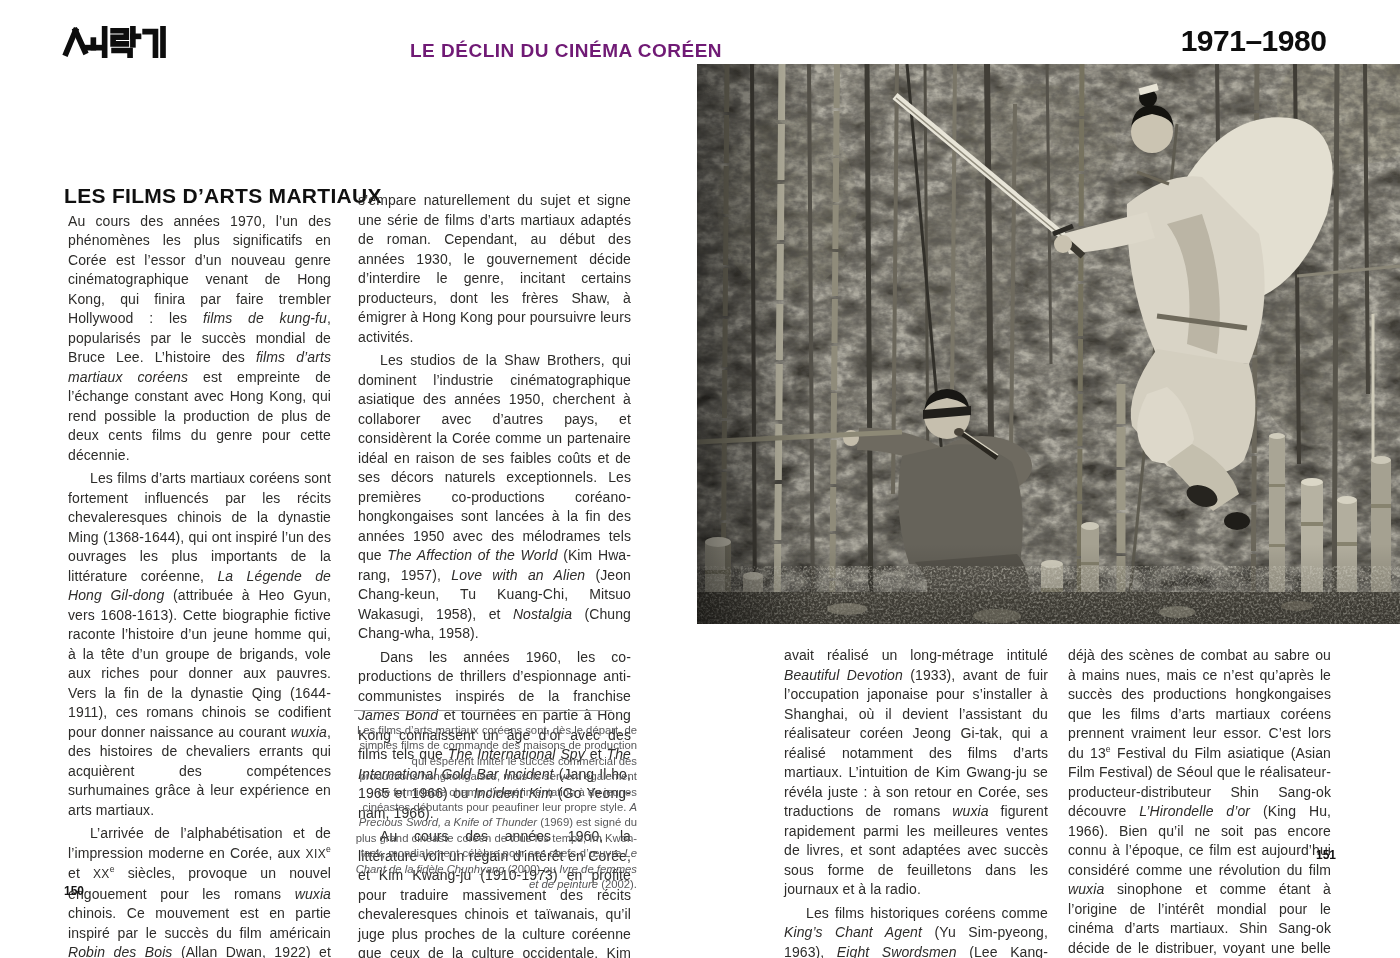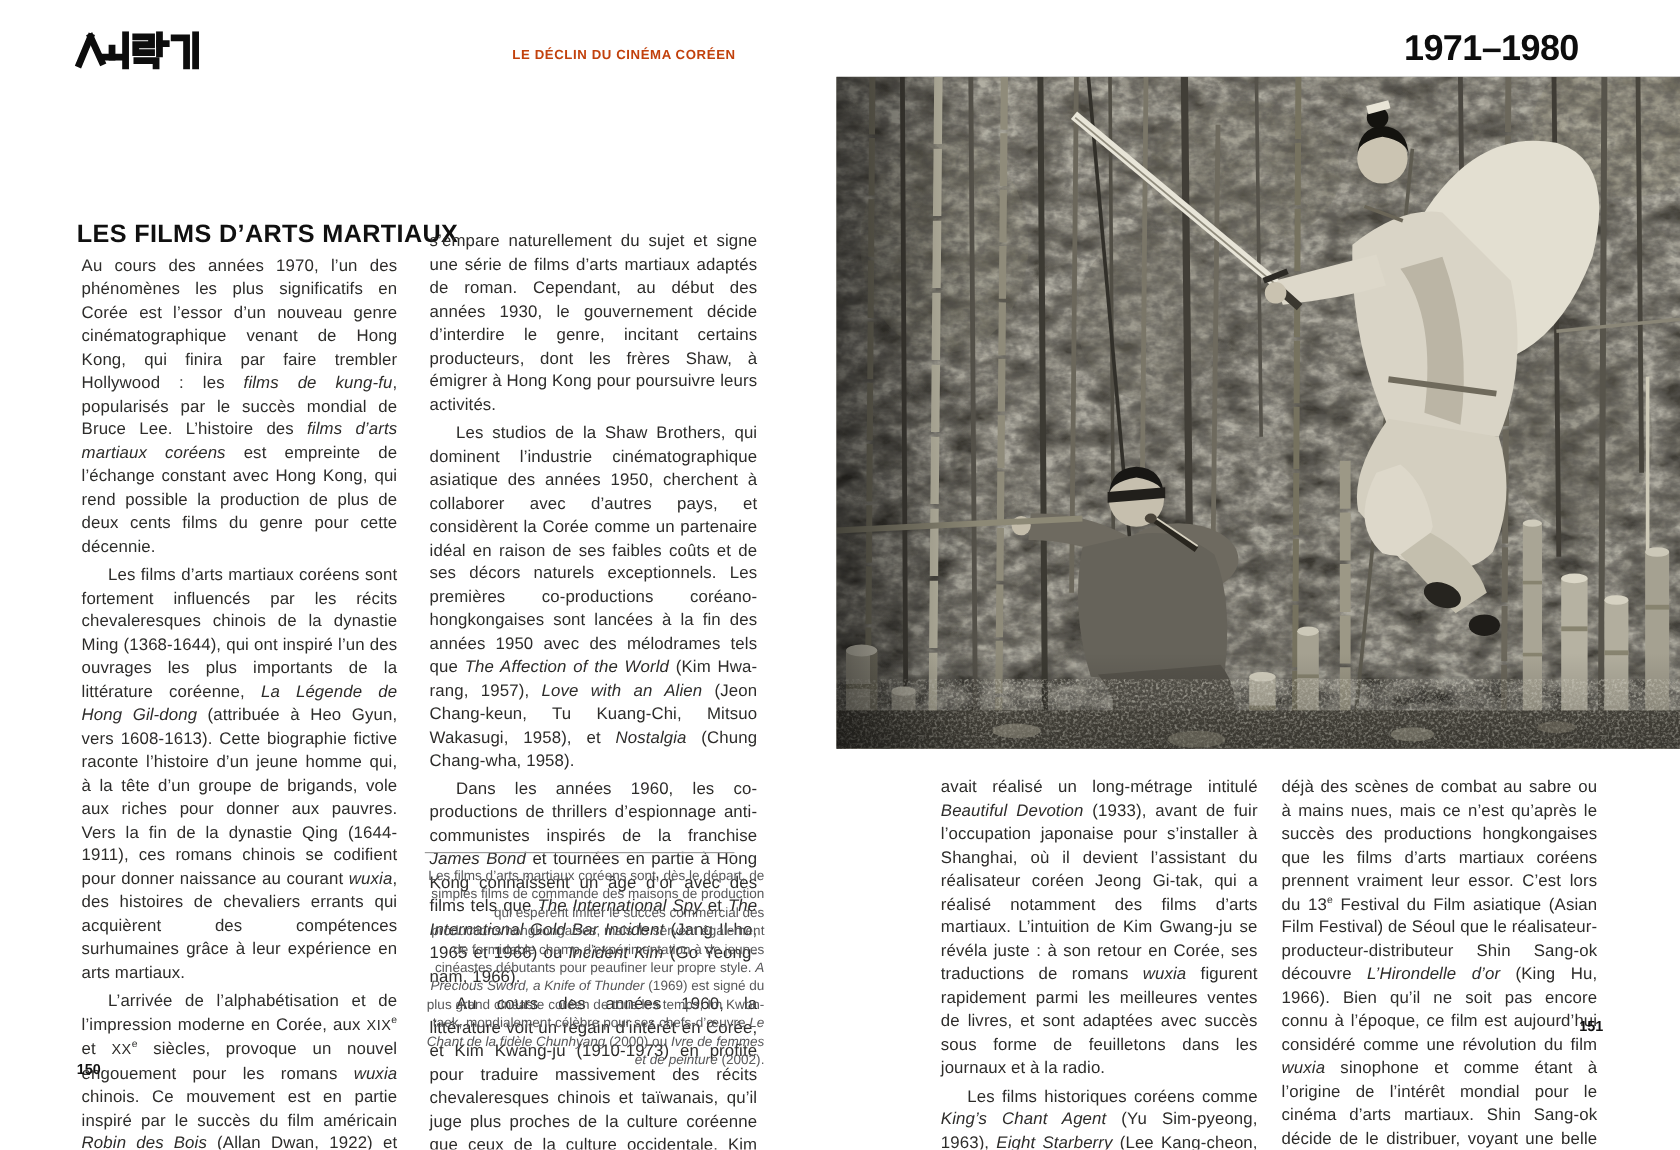--- a/index.html
+++ b/index.html
@@ -2,23 +2,23 @@
 <html lang="fr"><head>
 <meta charset="utf-8">
 <style>
   *{margin:0;padding:0;box-sizing:border-box}
   html,body{width:1400px;height:958px;background:#ffffff;overflow:hidden}
   body{font-family:"Liberation Sans","DejaVu Sans",sans-serif;color:#2d2c2a;position:relative}
   .abs{position:absolute}
 
   
   #korean-title{left:62px;top:26px;width:110px;height:36px}
-  #chapter-title{left:410px;top:40px;width:220px;text-align:center;font-size:11px;font-weight:bold;
-                 letter-spacing:.5px;color:#c2410c;white-space:nowrap}
-  #period-label{left:1170px;top:24px;width:167px;text-align:left;font-size:30px;font-weight:bold;
+  #chapter-title{left:410px;top:40px;width:220px;text-align:center;font-size:19px;font-weight:bold;
+                 letter-spacing:.5px;color:#701a75;white-space:nowrap}
+  #period-label{left:1170px;top:24px;width:167px;text-align:center;font-size:30px;font-weight:bold;
                 letter-spacing:-.5px;color:#0d0d0d}
 
   
   .col{position:absolute;text-align:justify;font-size:14px;line-height:19.5px;letter-spacing:.1px;color:#2d2c2a}
   .col p{margin:4px}
   .col p.ind{text-indent:22px}
   sup{font-size:62%;vertical-align:super;line-height:0}
   .sc{font-size:86%;letter-spacing:.4px}
   #col1{left:64px;top:186px;width:271px}
   #col2{left:354px;top:187px;width:281px}
@@ -246,20 +246,20 @@
       <ellipse cx="600" cy="542" rx="16" ry="5" fill="#9b9684" opacity=".5"></ellipse>
     </g>
 
     <rect width="120" height="560" fill="url(#vigL)"></rect>
     <rect y="480" width="703" height="80" fill="url(#vigB)"></rect>
   </svg>
 </figure>
 
 <div class="col" id="col3">
   <p>avait réalisé un long-métrage intitulé <i>Beautiful Devotion</i> (1933), avant de fuir l’occupation japonaise pour s’installer à Shanghai, où il devient l’assistant du réalisateur coréen Jeong Gi-tak, qui a réalisé notamment des films d’arts martiaux. L’intuition de Kim Gwang-ju se révéla juste : à son retour en Corée, ses traductions de romans <i>wuxia</i> figurent rapidement parmi les meilleures ventes de livres, et sont adaptées avec succès sous forme de feuilletons dans les journaux et à la radio.</p>
-  <p class="ind">Les films historiques coréens comme <i>King’s Chant Agent</i> (Yu Sim-pyeong, 1963), <i>Eight Starberry</i> (Lee Kang-cheon, 1963) ou <i>Hwalbindang</i> (Gang Jung-hwan, 1965) incluaient</p>
+  <p class="ind">Les films historiques coréens comme <i>King’s Chant Agent</i> (Yu Sim-pyeong, 1963), <i>Eight Swordsmen</i> (Lee Kang-cheon, 1963) ou <i>Hwalbindang</i> (Gang Jung-hwan, 1965) incluaient</p>
 </div>
 <div class="col" id="col4">
   <p>déjà des scènes de combat au sabre ou à mains nues, mais ce n’est qu’après le succès des productions hongkongaises que les films d’arts martiaux coréens prennent vraiment leur essor. C’est lors du 13<sup>e</sup> Festival du Film asiatique (Asian Film Festival) de Séoul que le réalisateur-producteur-distributeur Shin Sang-ok découvre <i>L’Hirondelle d’or</i> (King Hu, 1966). Bien qu’il ne soit pas encore connu à l’époque, ce film est aujourd’hui considéré comme une révolution du film <i>wuxia</i> sinophone et comme étant à l’origine de l’intérêt mondial pour le cinéma d’arts martiaux. Shin Sang-ok décide de le distribuer, voyant une belle opportunité de capitaliser sur l’engouement pour les romans .</p>
 </div>
 
 <div class="abs pageno" id="pageno-left">150</div>
 <div class="abs pageno" id="pageno-right">151</div>
 
 </body></html>

